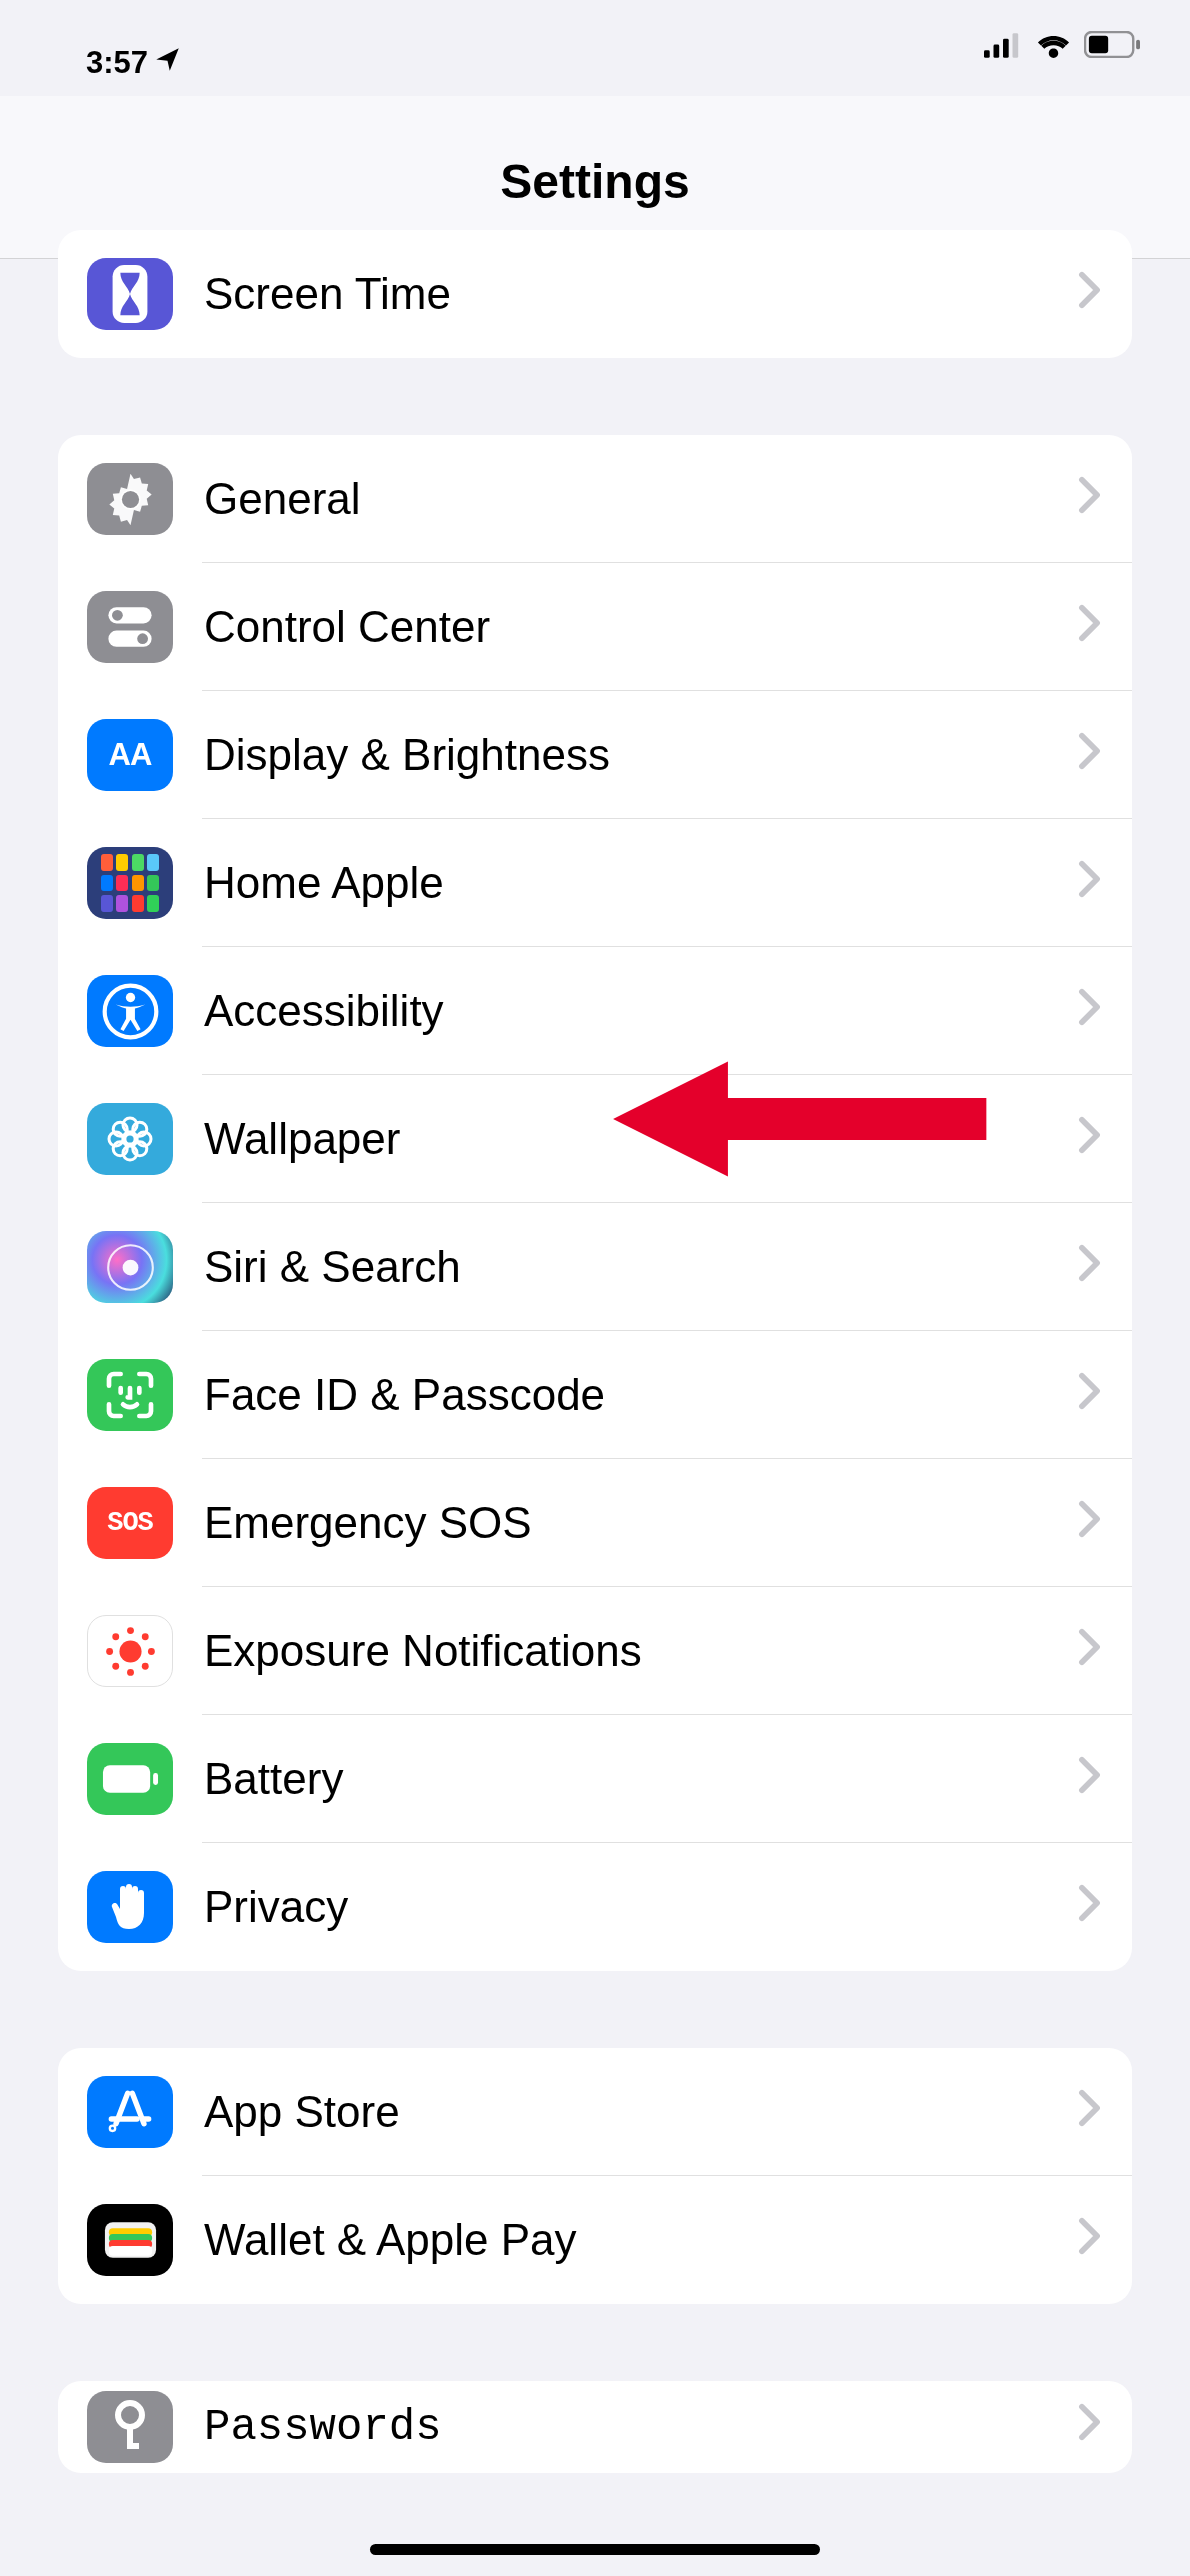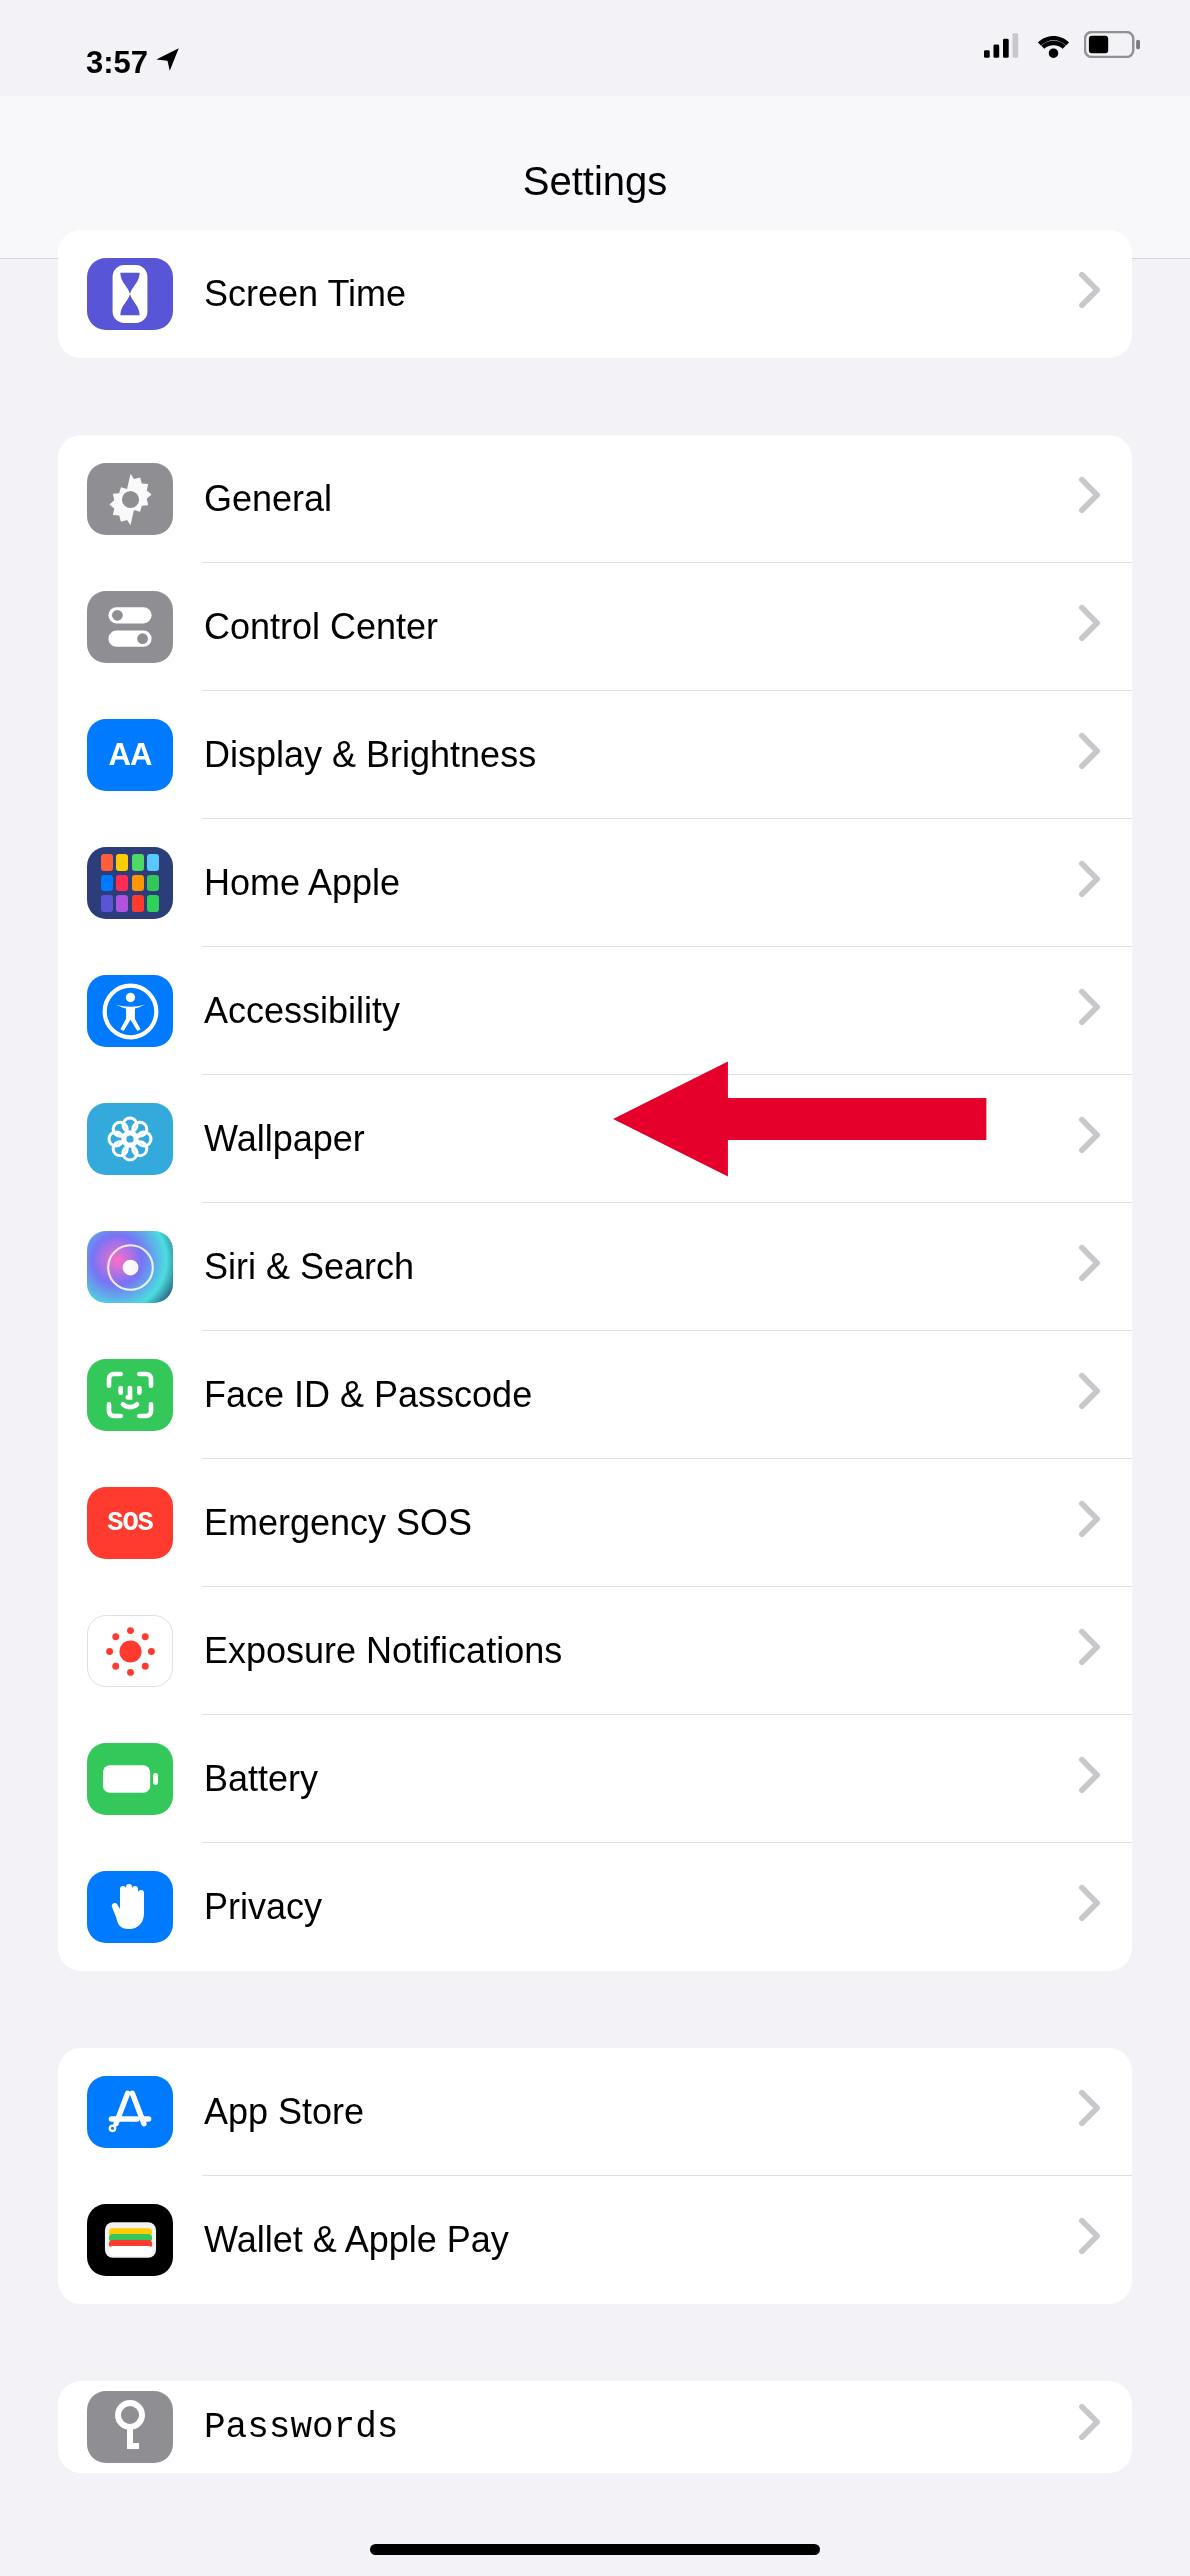--- a/index.html
+++ b/index.html
@@ -39,22 +39,22 @@
     }
     .nav-bar {
       height: 163px;
       display: flex;
       align-items: center;
       justify-content: center;
       border-bottom: 1px solid rgba(0,0,0,0.15);
       background: #f8f8fb;
     }
     .nav-title {
-      font-size: 40px;
-      font-weight: 400;
+      font-size: 48px;
+      font-weight: 700;
       margin-top: 8px;
     }
     .content {
       padding: 0;
     }
     .group {
       background: #ffffff;
       margin: 0 58px 77px 58px;
       border-radius: 23px;
       overflow: hidden;
@@ -84,21 +84,21 @@
       width: 86px;
       height: 72px;
       border-radius: 19px;
       display: flex;
       align-items: center;
       justify-content: center;
       flex-shrink: 0;
       margin-right: 31px;
     }
     .row-label {
-      font-size: 36px;
+      font-size: 44px;
       font-weight: 400;
       color: #000;
       flex: 1;
     }
     .chevron {
       color: #c7c7cc;
       font-size: 38px;
     }
     .chevron svg {
       width: 23px;

